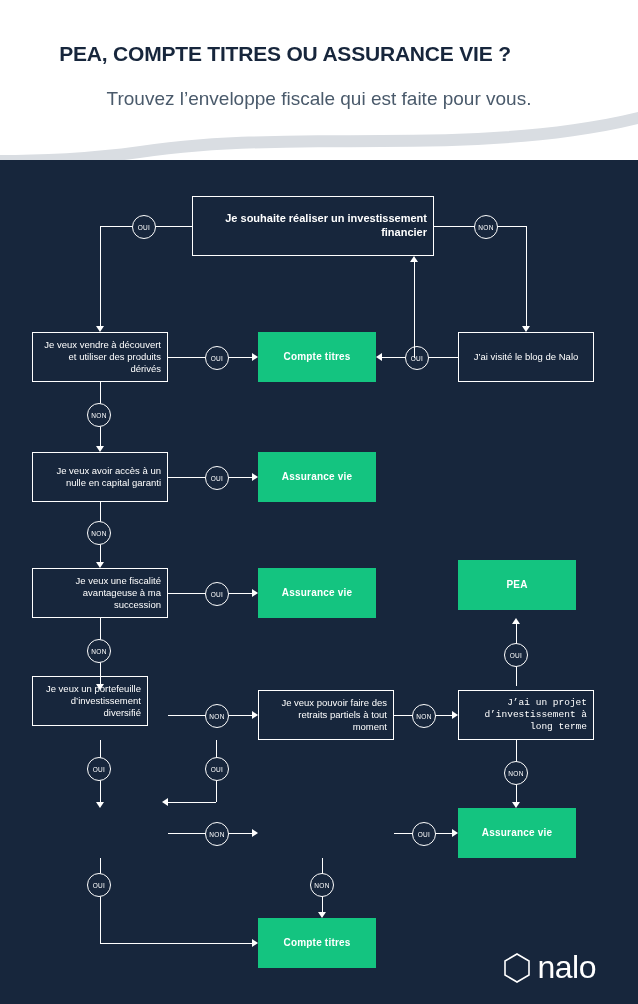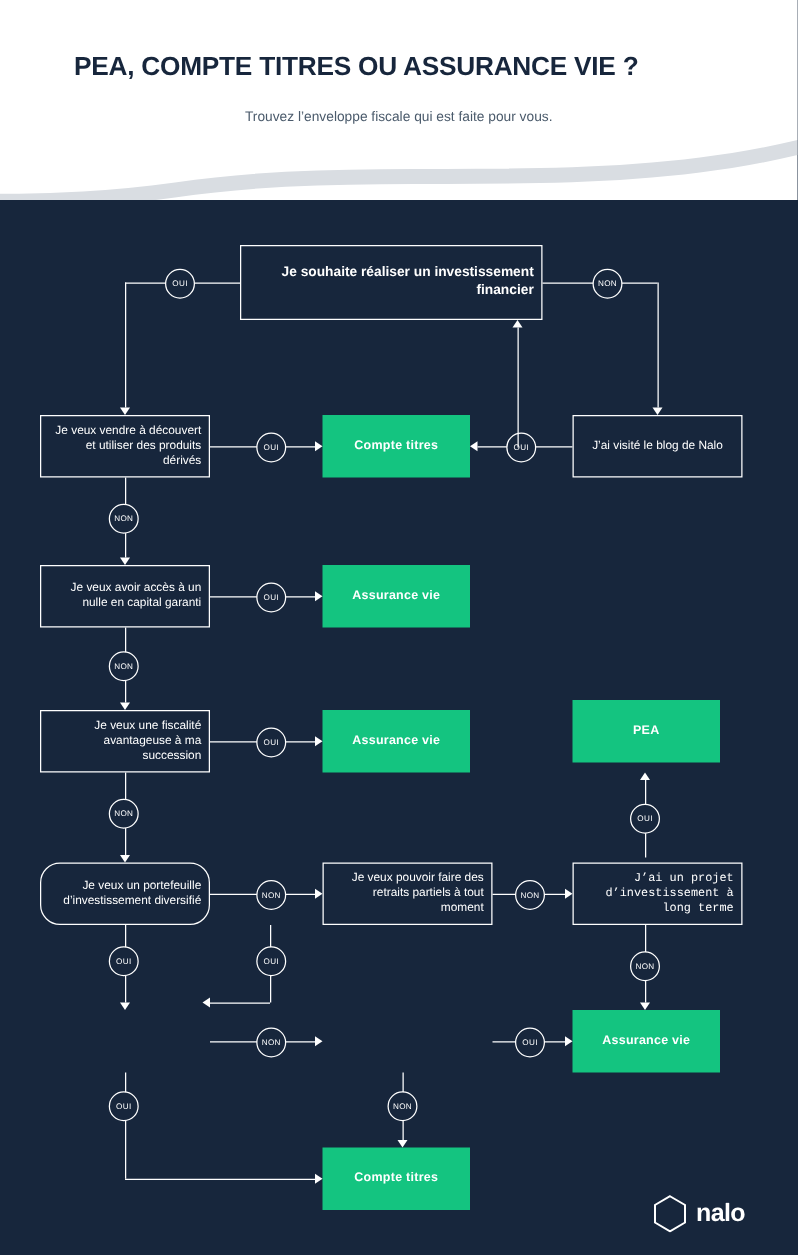--- a/index.html
+++ b/index.html
@@ -24,21 +24,21 @@
     text-align:center;
     color:#17263c;
     font-size:21px;
     font-weight:bold;
     letter-spacing:-0.2px;
   }
   .header-sub{
     position:absolute;left:0;top:88px;width:638px;
     text-align:center;
     color:#4a5a6b;
-    font-size:11px;
+    font-size:19px;
   }
   
   .canvas{
     position:absolute;left:0;top:160px;width:638px;height:844px;
   }
   .node{
     position:absolute;
     box-sizing:border-box;
     display:flex;align-items:center;justify-content:center;
     text-align:right;
@@ -84,21 +84,21 @@
     font-size:6.5px;
     display:flex;align-items:center;justify-content:center;
     letter-spacing:0.3px;
   }
   
   .logo{
     position:absolute;right:42px;bottom:18px;
     display:flex;align-items:center;gap:8px;
   }
   .logo-text{
-    color:#ffffff;font-size:20px;letter-spacing:-0.5px;font-weight:bold;
+    color:#ffffff;font-size:32px;letter-spacing:-0.5px;
   }
 </style>
 </head>
 <body>
 
 <div class="header">
   <svg class="curve" viewBox="0 0 638 160" preserveAspectRatio="none">
     <path d="M0,0 L638,0 L638,112 C470,152 300,122 140,146 C90,153 40,155 0,155 Z" fill="#ffffff"></path>
     <path d="M0,155 C40,155 90,153 140,146 C300,122 470,152 638,112 L638,124 C470,164 300,134 140,158 C90,165 40,167 0,167 Z" fill="#d9dde2"></path>
   </svg>
@@ -119,21 +119,21 @@
   <div class="node q" style="left:32px;top:292px;width:136px;height:50px;">Je veux avoir accès à un nulle en capital garanti</div>
 
   <div class="node res" style="left:258px;top:292px;width:118px;height:50px;">Assurance vie</div>
 
   <div class="node q" style="left:32px;top:408px;width:136px;height:50px;">Je veux une fiscalité avantageuse à ma succession</div>
 
   <div class="node res" style="left:258px;top:408px;width:118px;height:50px;">Assurance vie</div>
 
   <div class="node res" style="left:458px;top:400px;width:118px;height:50px;">PEA</div>
 
-  <div class="node q" style="left:32px;top:530px;width:136px;height:50px;border-radius:16px;">Je veux un portefeuille d’investissement diversifié</div>
+  <div class="node q" style="left:32px;top:516px;width:116px;height:50px;">Je veux un portefeuille d’investissement diversifié</div>
 
   <div class="node q" style="left:258px;top:530px;width:136px;height:50px;">Je veux pouvoir faire des retraits partiels à tout moment</div>
 
   <div class="node q" style="left:458px;top:530px;width:136px;height:50px;font-family:Liberation Mono, monospace;">J’ai un projet d’investissement à long terme</div>
 
 
 
   <div class="node res" style="left:458px;top:648px;width:118px;height:50px;">Assurance vie</div>
 
   <div class="node res" style="left:258px;top:758px;width:118px;height:50px;">Compte titres</div>

